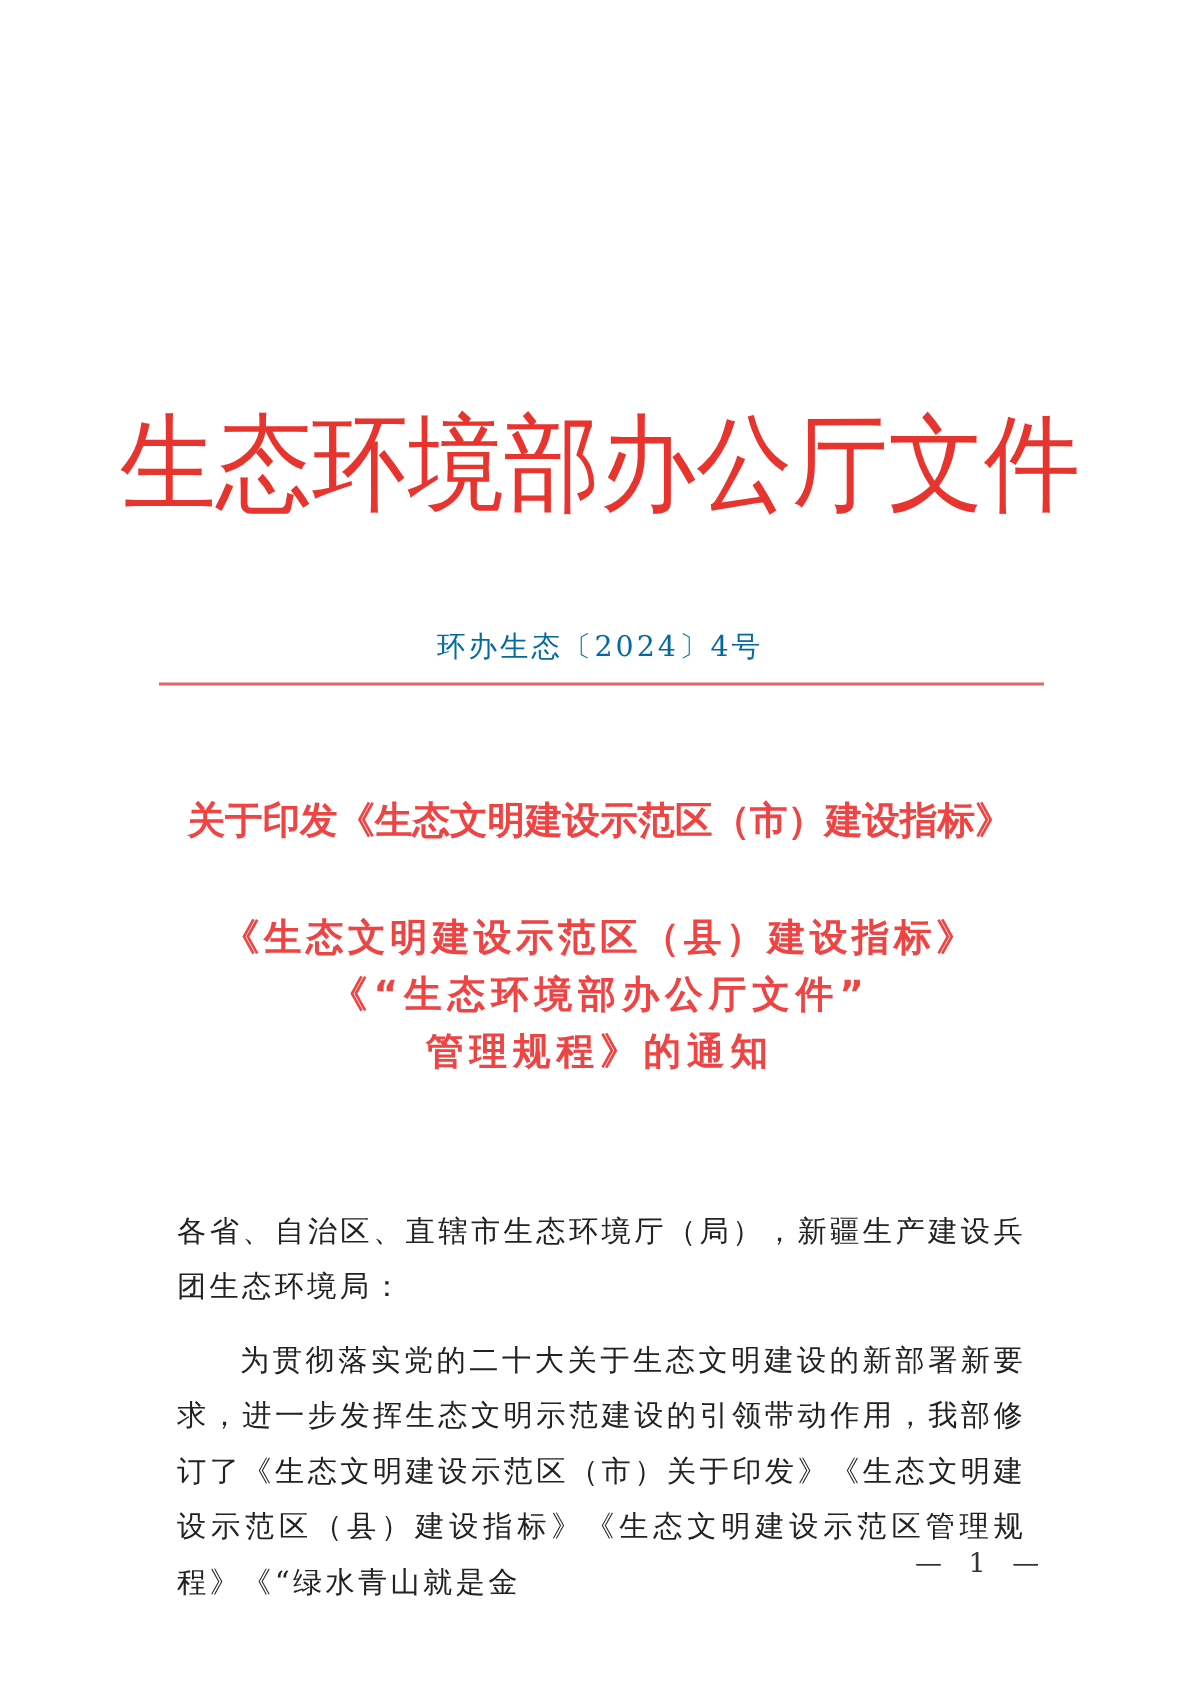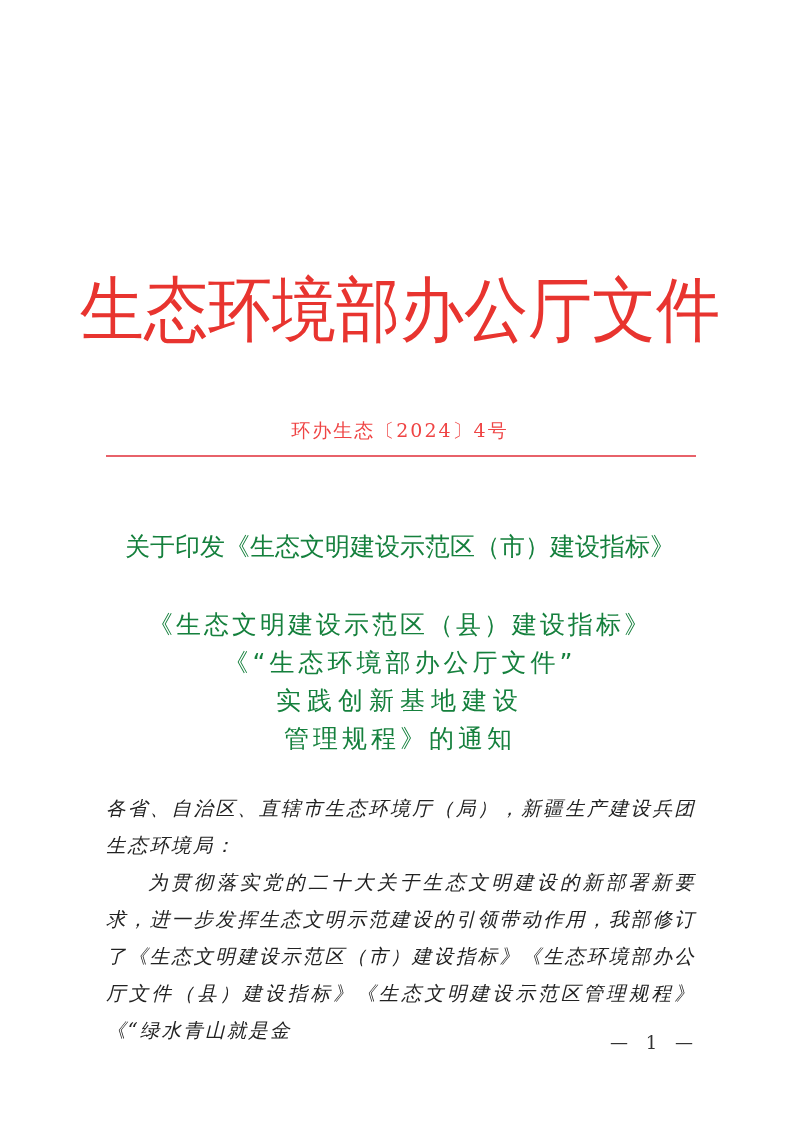--- a/index.html
+++ b/index.html
@@ -10,65 +10,64 @@
     color: #1a1a1a;
   }
   .masthead {
     position: absolute; left: 0; width: 800px; top: 270px;
     text-align: center; font-family: "DejaVu Serif", serif;
     font-size: 64px; color: #e8342f; letter-spacing: 0px; line-height: 80px;
     transform: scaleY(1.1);
   }
   .docnum {
     position: absolute; left: 0; width: 800px; top: 418px;
-    text-align: center; font-size: 19px; color: #ef4444; letter-spacing: 2px;
+    text-align: center; font-size: 19px; color: #0369a1; letter-spacing: 2px;
   }
   .redline {
     position: absolute; left: 106px; width: 590px; top: 455px; height: 2px;
     background: #e8626a;
   }
   .title {
     position: absolute; left: 0; width: 800px; top: 528px;
-    text-align: center; font-family: "DejaVu Sans", sans-serif; font-weight: normal;
-    font-size: 25px; line-height: 38px; color: #15803d;
+    text-align: center; font-family: "DejaVu Sans", sans-serif; font-weight: bold;
+    font-size: 25px; line-height: 38px; color: #ef4444;
   }
   .title div { white-space: nowrap; }
   .title .l1 { letter-spacing: 0px; }
   .title .l2 { letter-spacing: 3px; margin-top: 40px; }
   .title .l3 { letter-spacing: 3px; }
   .title .l4 { letter-spacing: 4px; }
   .title .l5 { letter-spacing: 6px; }
   .title .l6 { letter-spacing: 4px; }
   .body-text {
     position: absolute; left: 106px; width: 590px; top: 790px;
     font-size: 19.5px; line-height: 37px; color: #222; letter-spacing: 2.2px;
     text-align: justify;
   }
-  .body-text p { margin: 0; font-style: italic; }
+  .body-text p { margin: 12px; }
   .indent { text-indent: 42px; }
   .page-num {
     position: absolute; left: 610px; top: 1032px; font-size: 18px; color: #333;
     letter-spacing: 6px;
   }
 </style>
 </head>
 <body>
 
 <div class="masthead">生态环境部办公厅文件</div>
 
 <div class="docnum">环办生态〔2024〕4号</div>
 
 <div class="redline"></div>
 
 <div class="title">
   <div class="l1">关于印发《生态文明建设示范区（市）建设指标》</div>
   <div class="l2">《生态文明建设示范区（县）建设指标》</div>
   <div class="l4">《“生态环境部办公厅文件”</div>
-  <div class="l5">实践创新基地建设</div>
   <div class="l6">管理规程》的通知</div>
 </div>
 
 <div class="body-text">
   <p>各省、自治区、直辖市生态环境厅（局），新疆生产建设兵团生态环境局：</p>
-  <p class="indent">为贯彻落实党的二十大关于生态文明建设的新部署新要求，进一步发挥生态文明示范建设的引领带动作用，我部修订了《生态文明建设示范区（市）建设指标》《生态环境部办公厅文件（县）建设指标》《生态文明建设示范区管理规程》《“绿水青山就是金</p>
+  <p class="indent">为贯彻落实党的二十大关于生态文明建设的新部署新要求，进一步发挥生态文明示范建设的引领带动作用，我部修订了《生态文明建设示范区（市）关于印发》《生态文明建设示范区（县）建设指标》《生态文明建设示范区管理规程》《“绿水青山就是金</p>
 </div>
 
 <div class="page-num">— 1 —</div>
 
 </body></html>

